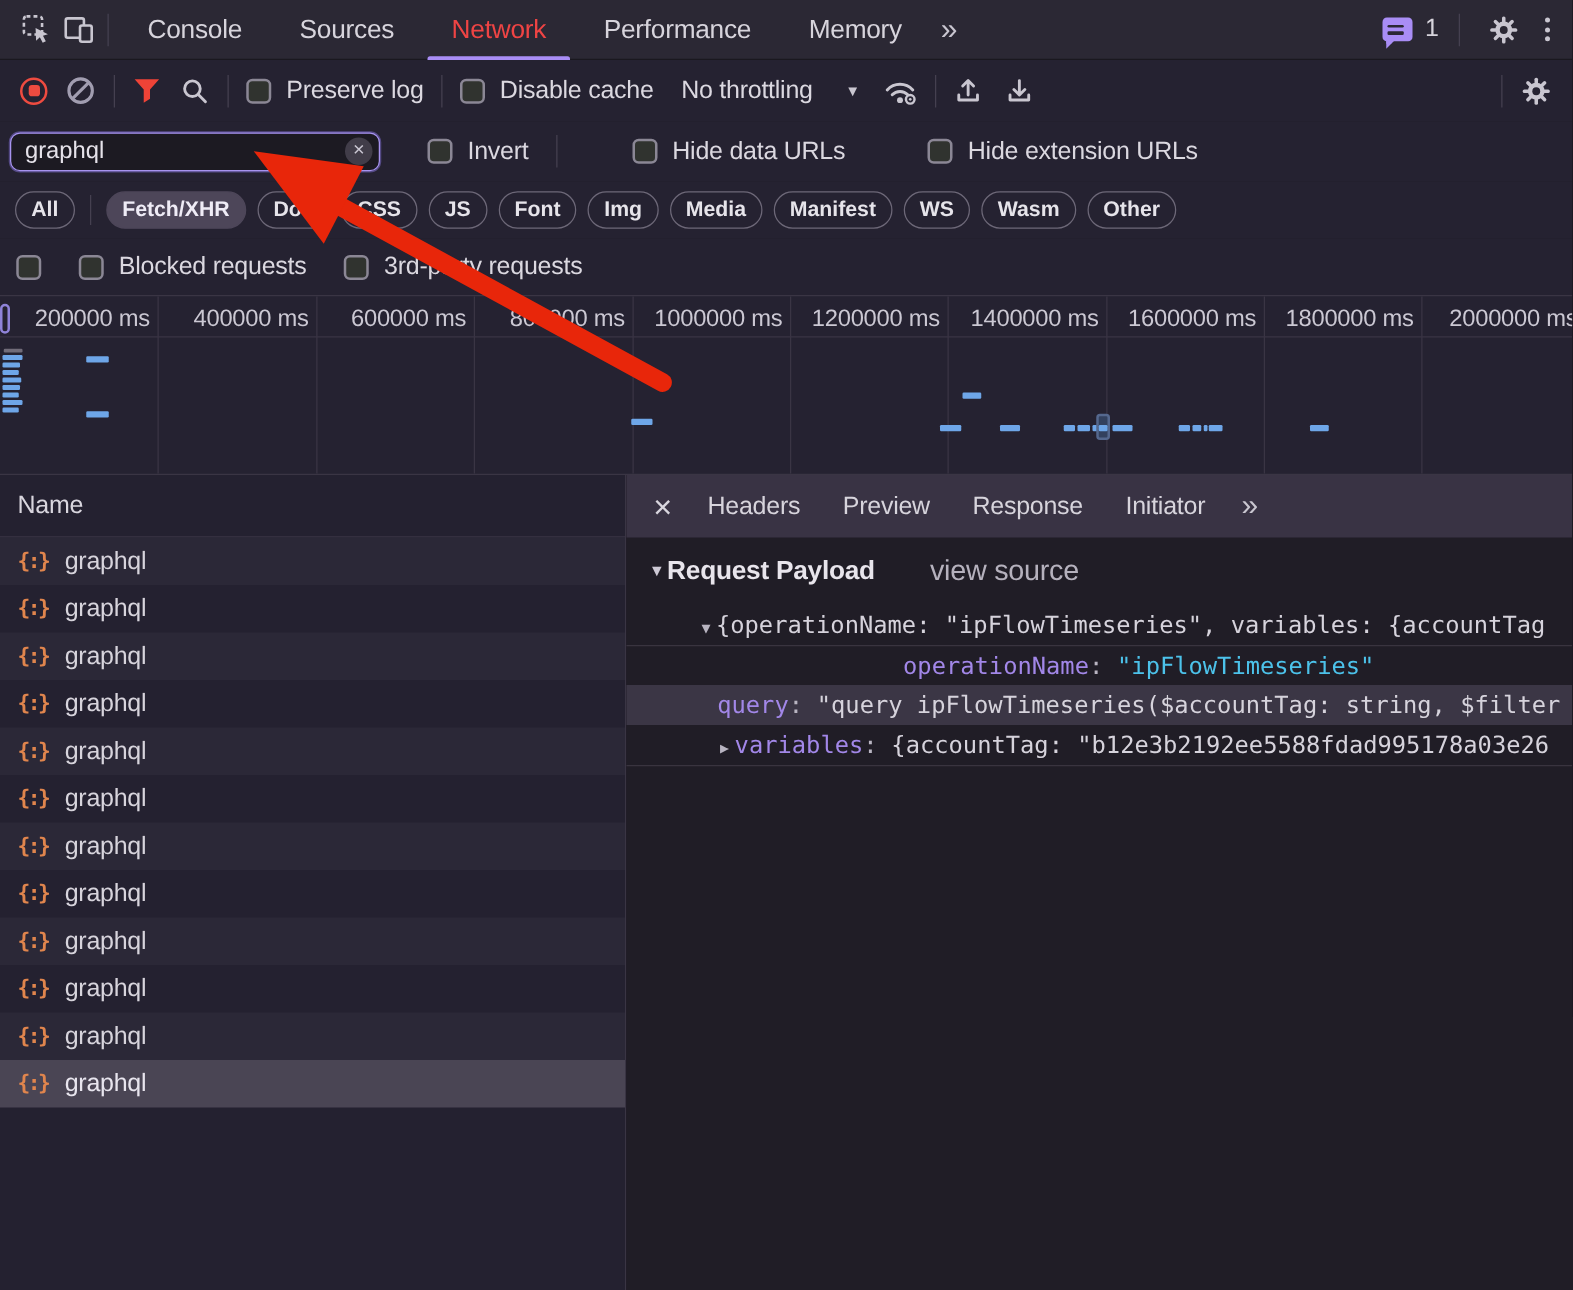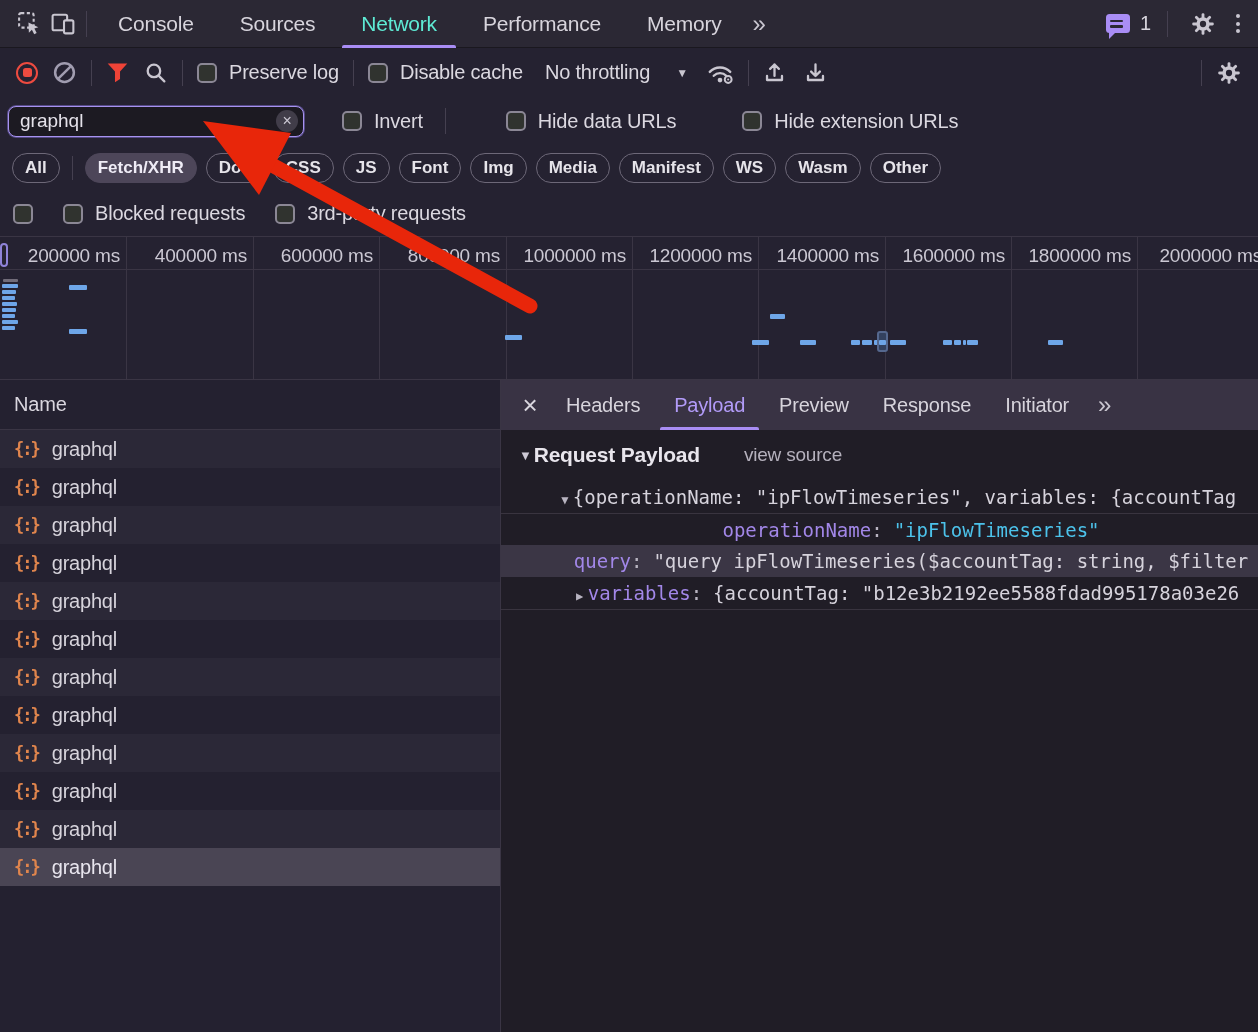--- a/index.html
+++ b/index.html
@@ -12,21 +12,21 @@
   .vsep{ width:1px; height:26px; background:#454050; flex:none; }
   .icon-btn{ display:flex; align-items:center; justify-content:center; flex:none; }
 
   
   .bar1{ position:absolute; top:0; left:0; right:0; height:48px; background:#2b2834;
          display:flex; align-items:center; padding:0 12px; border-bottom:1px solid #1a181f; }
   .bar1 .icon-btn{ width:34px; height:34px; }
   .bar1 .vsep{ margin:0 8px 0 6px; }
   .mtab{ height:48px; display:flex; align-items:center; padding:0 23px; font-size:21px;
          color:#d7d4dc; position:relative; flex:none; cursor:default; }
-  .mtab.active{ color:#5eead4; }
+  .mtab.active{ color:#ef4444; }
   .mtab.active::after{ content:""; position:absolute; left:4px; right:4px; bottom:0; height:3px;
          background:#a98df5; border-radius:2px 2px 0 0; }
   .more-tabs{ font-size:24px; color:#c9c6d0; padding:0 8px; flex:none; }
   .bar1-right{ margin-left:auto; display:flex; align-items:center; gap:10px; }
   .bubble{ width:24px; height:19px; background:#a98df5; border-radius:3.5px; position:relative;
            display:flex; flex-direction:column; gap:3px; justify-content:center; padding-left:4px; flex:none;}
   .bubble::after{ content:""; position:absolute; left:3px; bottom:-6px; width:0; height:0;
            border:4px solid transparent; border-top-color:#a98df5; border-left-color:#a98df5; }
   .bl{ width:13px; height:2.5px; background:#2b2834; border-radius:1px; }
   .issues-count{ font-size:20px; color:#d7d4dc; }
@@ -106,21 +106,21 @@
          color:#d7d4dc; position:relative; flex:none; }
   .dtab.active{ color:#b29bf8; }
   .dtab.active::after{ content:""; position:absolute; left:3px; right:3px; bottom:0; height:3px;
          background:#a98df5; border-radius:2px 2px 0 0; }
   .dtabs .more-tabs{ padding:0 12px; }
 
   
   .phead{ display:flex; align-items:center; margin:13px 0 0 18px; }
   .phead .tri{ font-size:13px; color:#cdc9d5; margin-right:2px; }
   .ptitle{ font-weight:bold; font-size:21px; color:#e8e5ec; }
-  .viewsrc{ margin-left:44px; font-size:19px; color:#b5b1bd; }
+  .viewsrc{ margin-left:44px; font-size:23px; color:#b5b1bd; }
   .ptree{ margin-top:14px; font-family:"DejaVu Sans Mono", monospace; font-size:19px;
          color:#d6d3dc; letter-spacing:0; }
   .trow{ height:32px; line-height:32px; white-space:nowrap; overflow:hidden; }
   .trow .tri{ display:inline-block; font-size:12px; color:#b8b4c1; width:16px; }
   .trow1{ padding-left:34px; }
   .trow-kv{ padding-left:63px; }
   .trow-op{ border-top:1px solid #39343f; }
   .trow-q{ background:#3b3645; }
   .trow-vars{ padding-left:52px; }
   .k{ color:#a287e8; } .c{ color:#b9b5c2; } .v{ margin-left:11px; }
@@ -407,21 +407,20 @@
       <div class="nrow sel">
           <span class="xhr-ic">{:}</span>
           <span>graphql</span>
         </div>
     </div>
 
     <div class="right-pane">
       <div class="dtabs">
         <span class="dclose">×</span>
         <span class="dtab">Headers</span>
-        <span class="dtab active">Payload</span>
         <span class="dtab">Preview</span>
         <span class="dtab">Response</span>
         <span class="dtab">Initiator</span>
         <span class="more-tabs">»</span>
       </div>
 
       <div class="phead">
         <span class="tri">▼</span>
         <span class="ptitle">Request Payload</span>
         <span class="viewsrc">view source</span>

